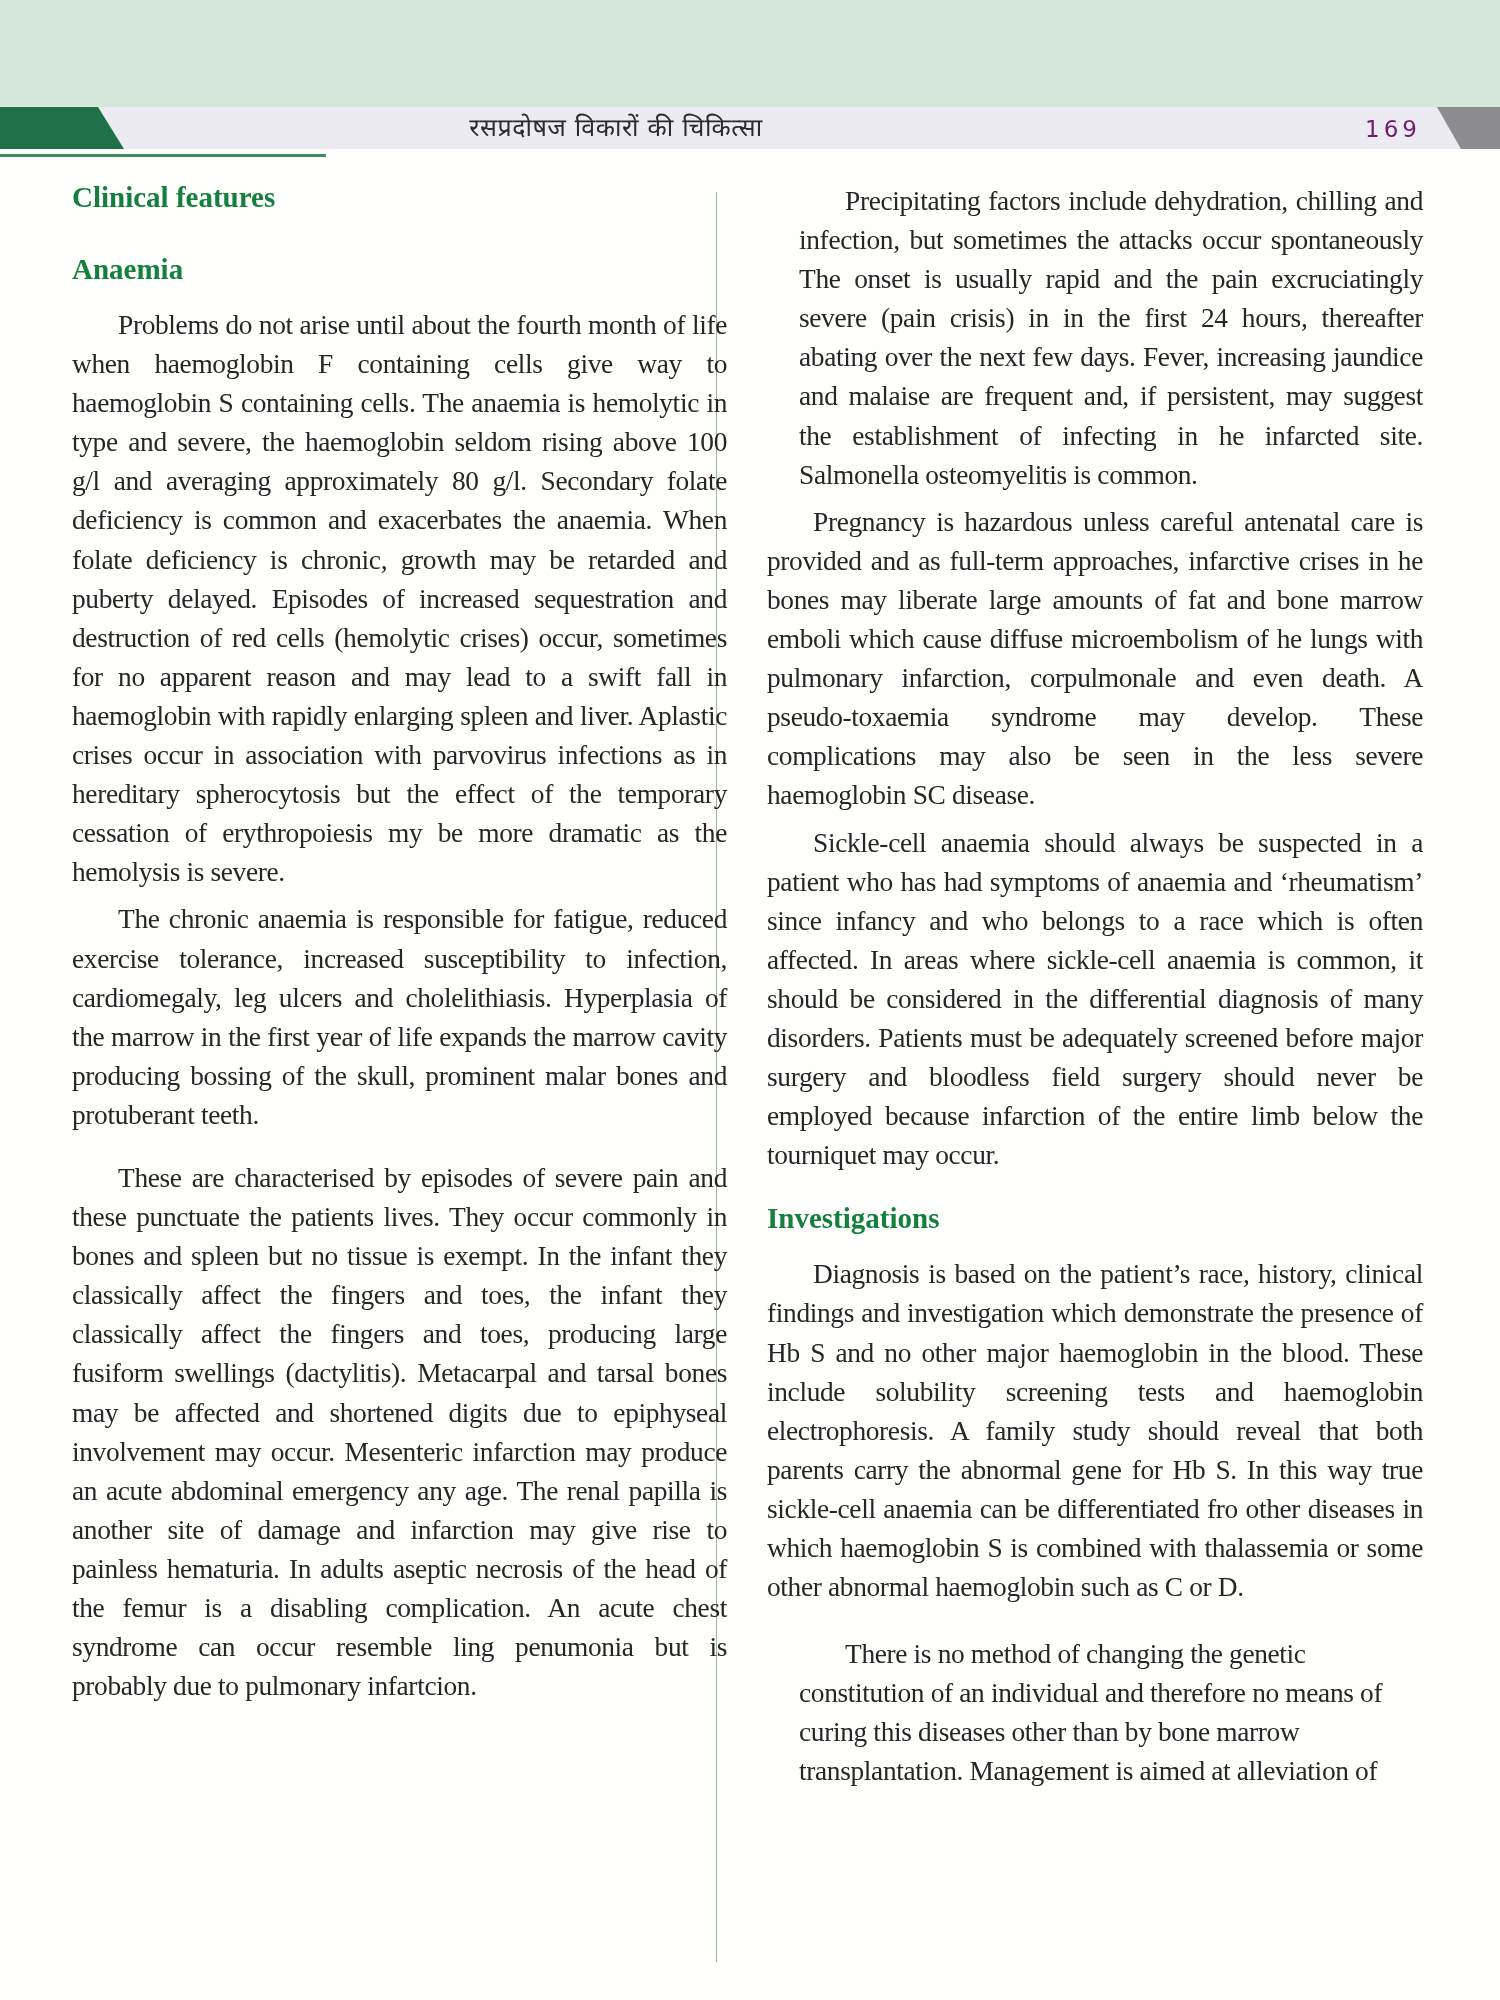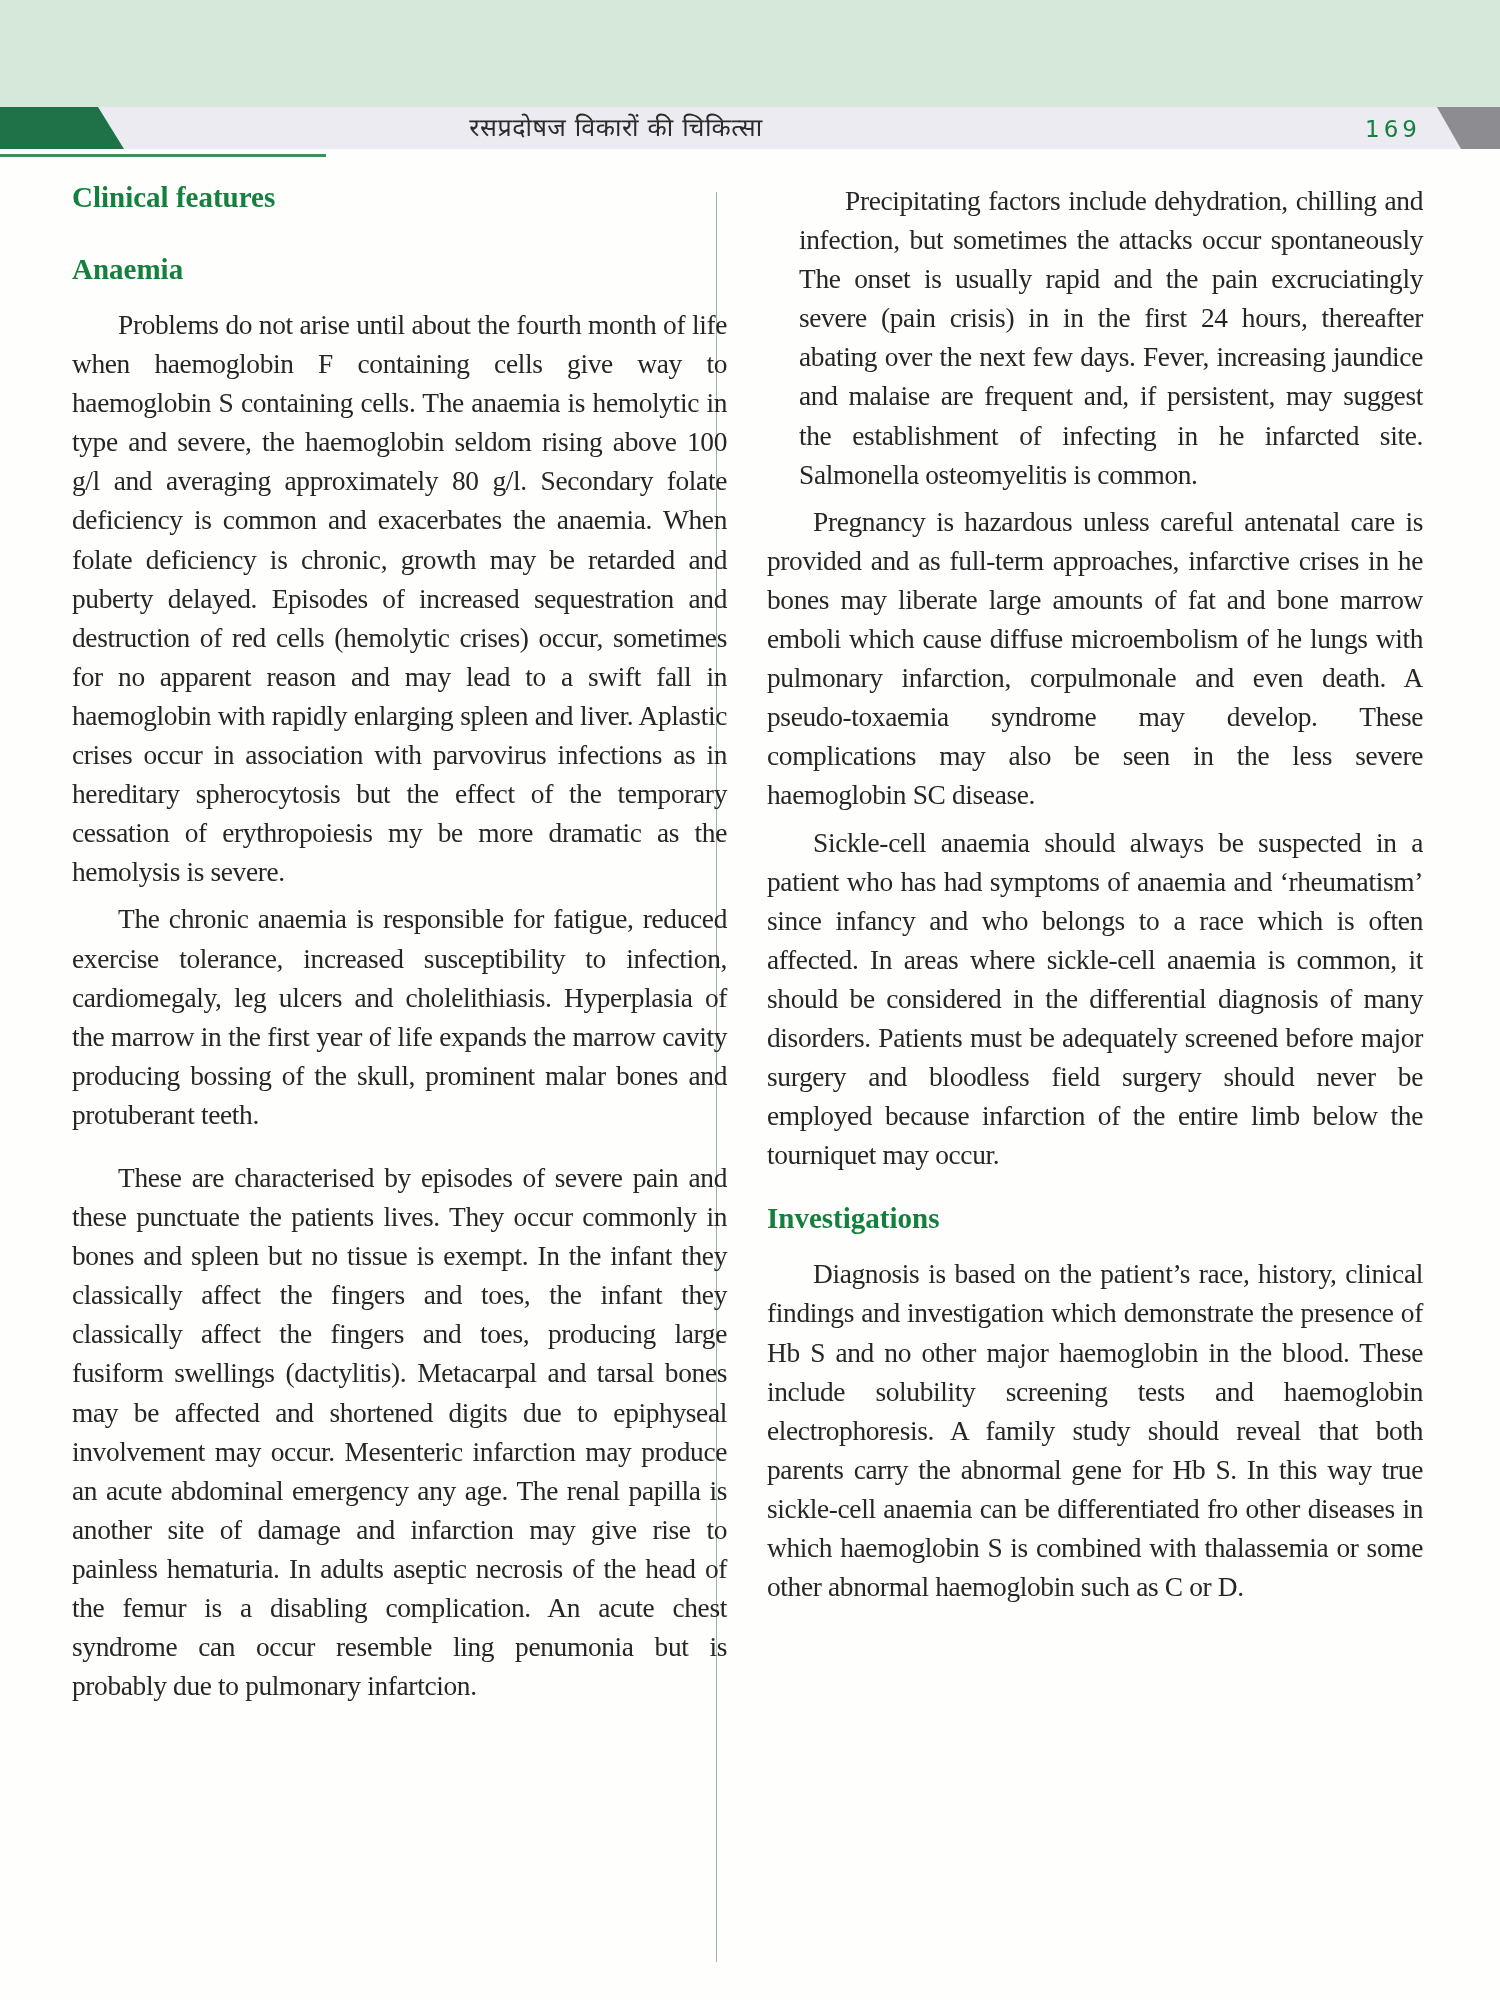--- a/index.html
+++ b/index.html
@@ -65,21 +65,21 @@
       letter-spacing: 0.5px;
     }
     .page-number {
       position: absolute;
       left: 1365px; top: 107px;
       height: 42px;
       line-height: 44px;
       font-family: "DejaVu Sans", sans-serif;
       font-size: 23px;
       letter-spacing: 4px;
-      color: #15803d;
+      color: #701a75;
     }
     .column-divider {
       position: absolute;
       left: 716px; top: 192px;
       width: 1px;
       height: 1770px;
       background: #9db2a4;
     }
     .column {
       position: absolute;
@@ -141,14 +141,15 @@
   <p class="body-para">Precipitating factors include dehydration, chilling and infection, but sometimes the attacks occur spontaneously The onset is usually rapid and the pain excruciatingly severe (pain crisis) in in the first 24 hours, thereafter abating over the next few days. Fever, increasing jaundice and malaise are frequent and, if persistent, may suggest the establishment of infecting in he infarcted site. Salmonella osteomyelitis is common.</p>
   <p class="body-para">Pregnancy is hazardous unless careful antenatal care is provided and as full-term approaches, infarctive crises in he bones may liberate large amounts of fat and bone marrow emboli which cause diffuse microembolism of he lungs with pulmonary infarction, corpulmonale and even death. A pseudo-toxaemia syndrome may develop. These complications may also be seen in the less severe haemoglobin SC disease.</p>
   <p class="body-para">Sickle-cell anaemia should always be suspected in a patient who has had symptoms of anaemia and ‘rheumatism’ since infancy and who belongs to a race which is often affected. In areas where sickle-cell anaemia is common, it should be considered in the differential diagnosis of many disorders. Patients must be adequately screened  before major surgery and bloodless field surgery should never be employed because infarction of the entire limb below the tourniquet may occur.</p>
   <div class="section-gap"></div>
   <section>
     <h2 class="section-heading">Investigations</h2>
     <p class="body-para">Diagnosis is based on the patient’s race, history, clinical findings and investigation which demonstrate the presence of Hb S and no other major haemoglobin in the blood. These include solubility screening tests and haemoglobin electrophoresis. A family study should reveal that both parents carry the abnormal gene for Hb S. In this way true sickle-cell anaemia can be differentiated fro other diseases in which haemoglobin S is combined with thalassemia or some other abnormal haemoglobin such as C or D.</p>
   </section>
   <div class="section-gap"></div>
   <section>
+    <p class="body-para" style="text-align: left;">There is no method of changing the genetic constitution of an individual and therefore no means of curing this diseases other than by bone marrow transplantation. Management is aimed at alleviation of</p>
   </section>
 </div>
 
 </body></html>

